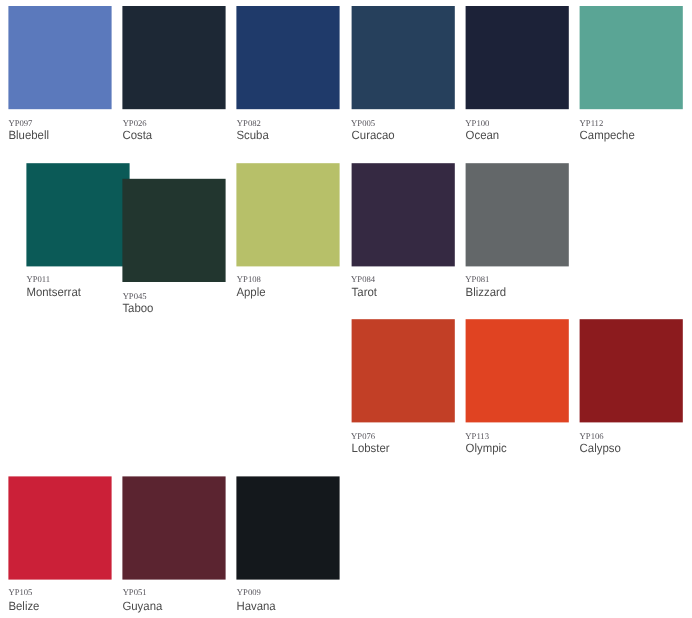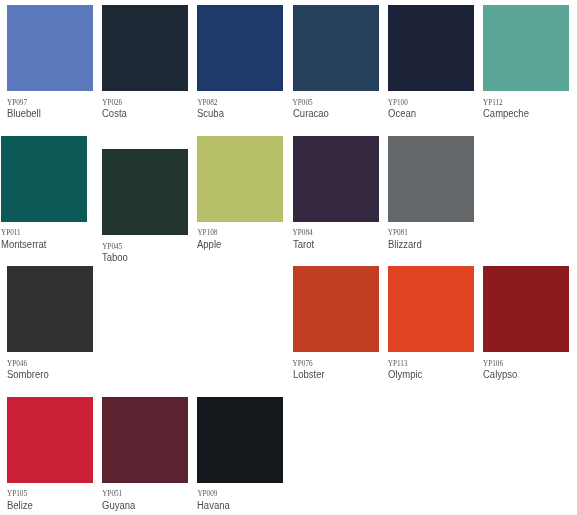--- a/index.html
+++ b/index.html
@@ -70,21 +70,21 @@
   <div class="swatch-cell" style="left:387.8px;top:5px">
     <div class="swatch-chip" style="background:#1C2238"></div>
     <div class="swatch-code">YP100</div>
     <div class="swatch-name">Ocean</div>
   </div>
   <div class="swatch-cell" style="left:483px;top:5px">
     <div class="swatch-chip" style="background:#5AA595"></div>
     <div class="swatch-code">YP112</div>
     <div class="swatch-name">Campeche</div>
   </div>
-  <div class="swatch-cell" style="left:1px;top:135.5px">
+  <div class="swatch-cell" style="left:22px;top:135.5px">
     <div class="swatch-chip" style="background:#0B5A57"></div>
     <div class="swatch-code">YP011</div>
     <div class="swatch-name">Montserrat</div>
   </div>
   <div class="swatch-cell" style="left:102.2px;top:149px">
     <div class="swatch-chip" style="background:#22362F"></div>
     <div class="swatch-code">YP045</div>
     <div class="swatch-name">Taboo</div>
   </div>
   <div class="swatch-cell" style="left:197.4px;top:135.5px">
@@ -94,25 +94,20 @@
   </div>
   <div class="swatch-cell" style="left:292.6px;top:135.5px">
     <div class="swatch-chip" style="background:#352942"></div>
     <div class="swatch-code">YP084</div>
     <div class="swatch-name">Tarot</div>
   </div>
   <div class="swatch-cell" style="left:387.8px;top:135.5px">
     <div class="swatch-chip" style="background:#636769"></div>
     <div class="swatch-code">YP081</div>
     <div class="swatch-name">Blizzard</div>
-  </div>
-  <div class="swatch-cell" style="left:7px;top:266px">
-    <div class="swatch-chip" style="background:#303232"></div>
-    <div class="swatch-code">YP046</div>
-    <div class="swatch-name">Sombrero</div>
   </div>
   <div class="swatch-cell" style="left:292.6px;top:266px">
     <div class="swatch-chip" style="background:#C23F26"></div>
     <div class="swatch-code">YP076</div>
     <div class="swatch-name">Lobster</div>
   </div>
   <div class="swatch-cell" style="left:387.8px;top:266px">
     <div class="swatch-chip" style="background:#E04322"></div>
     <div class="swatch-code">YP113</div>
     <div class="swatch-name">Olympic</div>

